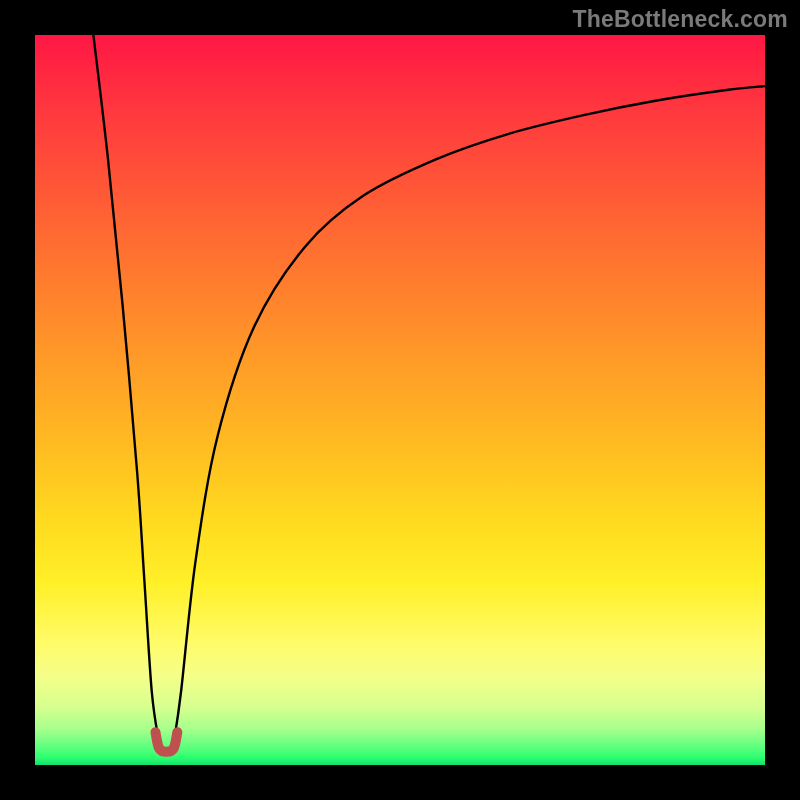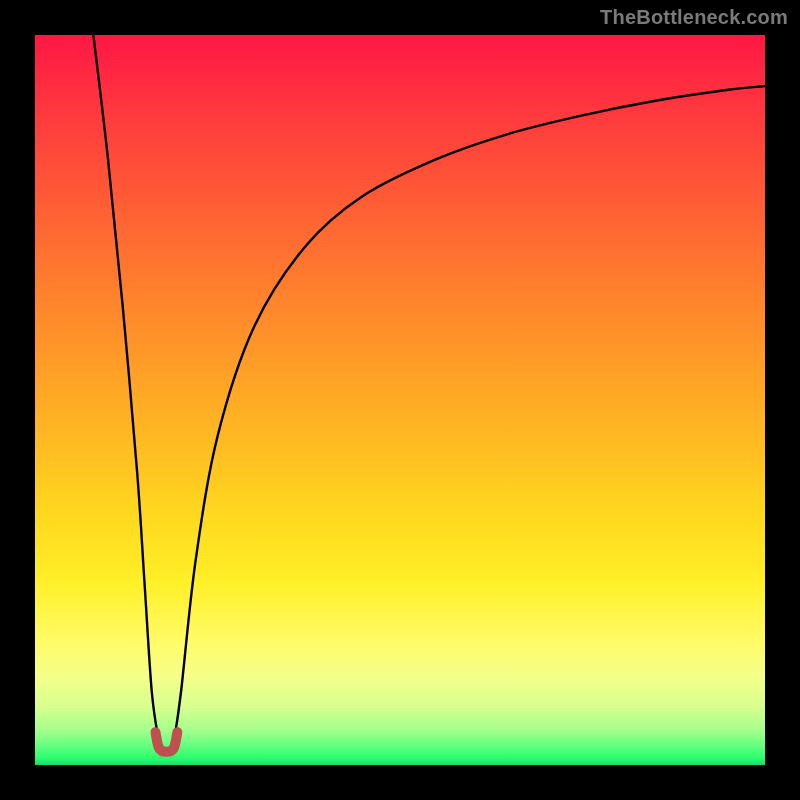--- a/index.html
+++ b/index.html
@@ -41,21 +41,21 @@
       #6fff83 97%,
       #2cff6e 99%,
       #11e06e 100%
     );
   }
   .watermark {
     position: absolute;
     top: 6px;
     right: 12px;
     font-family: Arial, Helvetica, sans-serif;
-    font-size: 20px;
+    font-size: 23px;
     font-weight: 600;
     color: #7a7a7a;
     letter-spacing: 0.2px;
     user-select: none;
   }
   svg.curves {
     position: absolute;
     left: 0;
     top: 0;
     width: 730px;

